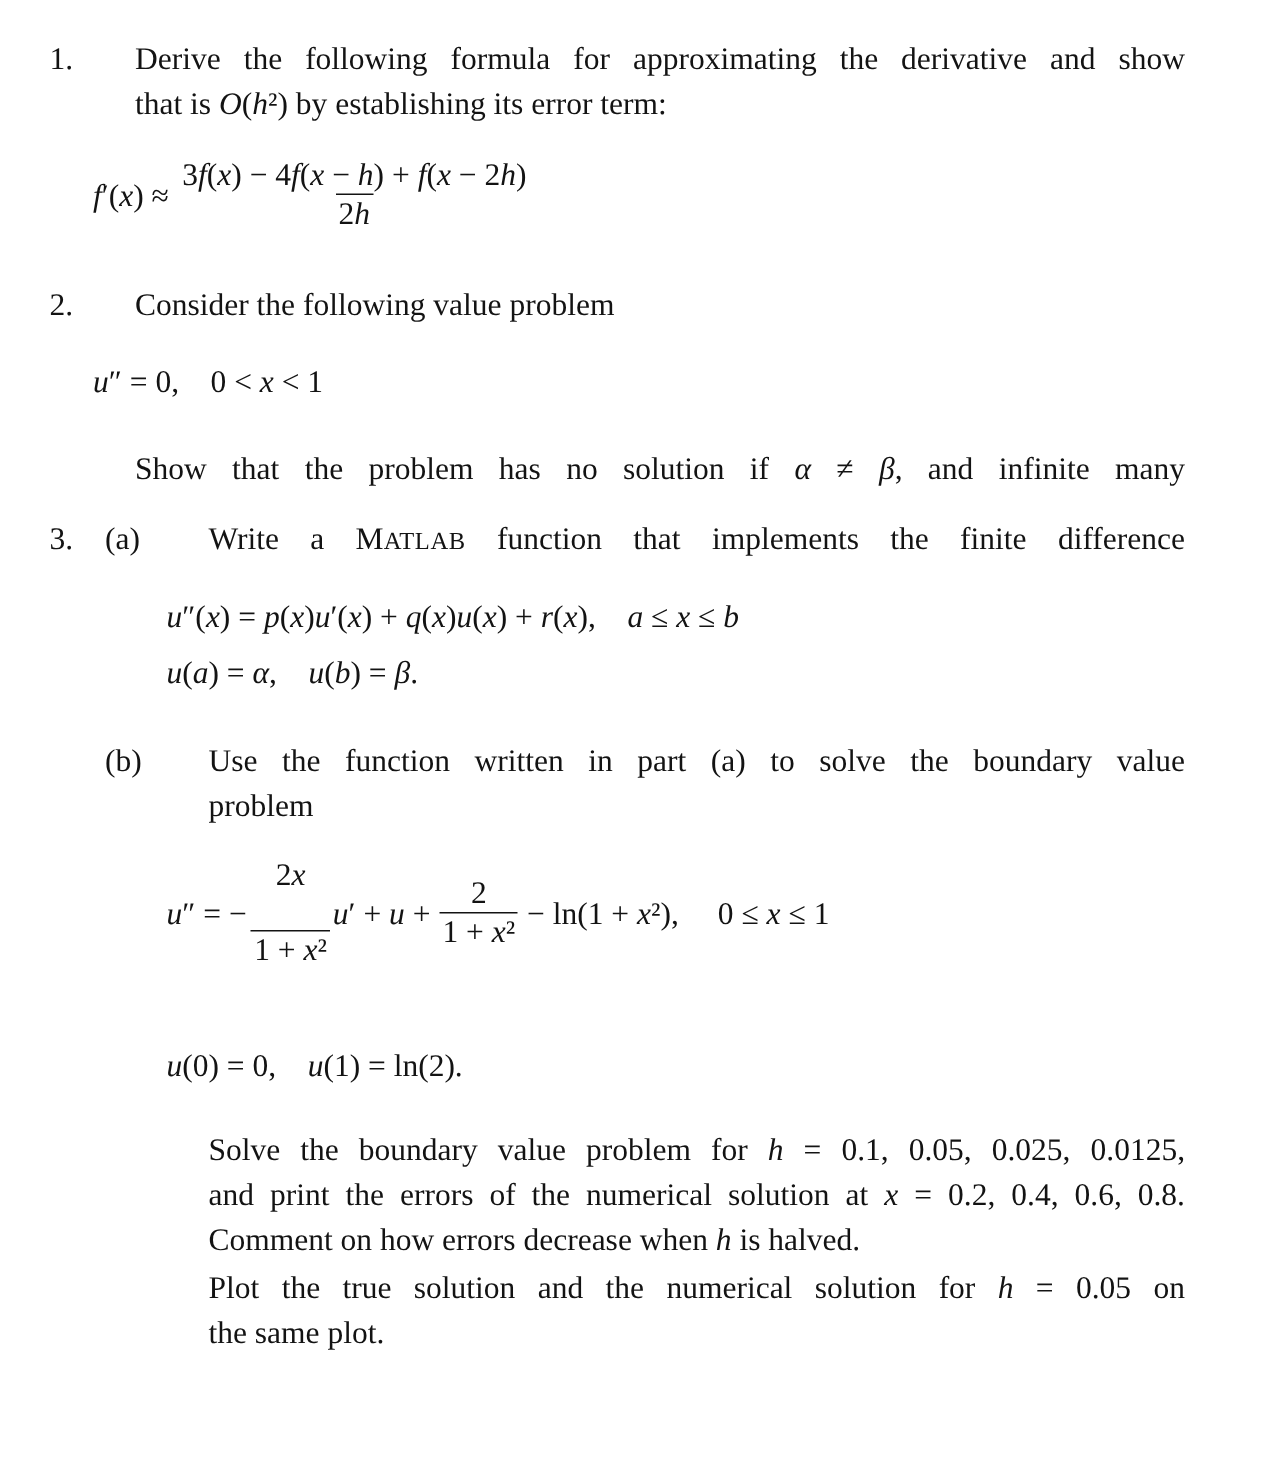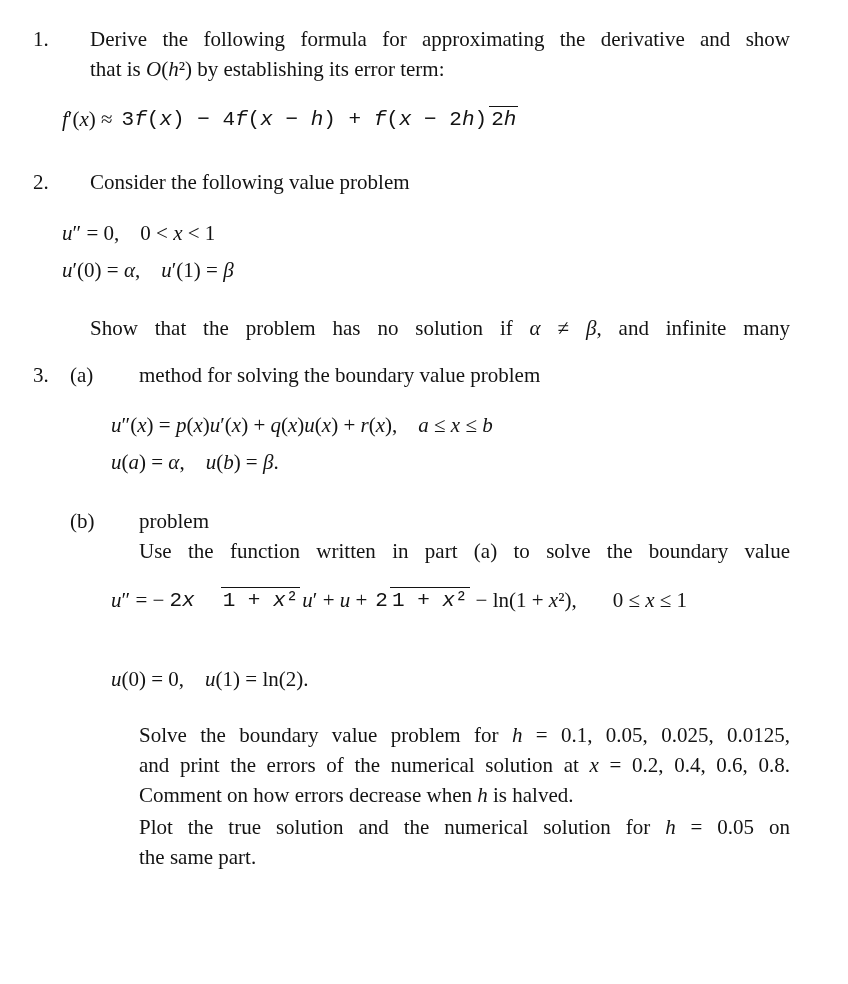--- a/index.html
+++ b/index.html
@@ -15,35 +15,35 @@
   .pbody{flex:1;min-width:0;}
   .sub{display:flex;}
   .slab{flex:0 0 49px;box-sizing:border-box;padding-left:8px;}
   .sbody{flex:1;min-width:0;}
   .line{text-align:left;margin-left:28px;}
   .line.j{text-align:justify;text-align-last:justify;}
   .mi{font-style:italic;}
   .msc{font-size:0.78em;text-transform:uppercase;letter-spacing:0.4px;}
   .disp{display:flex;justify-content:flex-start;}
   .mrow{display:inline-flex;align-items:center;}
-  .frac{display:inline-flex;flex-direction:row;align-items:center;font-family:Liberation Mono, monospace;}
+  .frac{display:inline-flex;flex-direction:column;align-items:center;}
   .num,.den{display:block;line-height:25px;padding:0 2px;text-align:center;}
   .den{border-top:1.4px solid currentColor;}
   .align{display:inline-flex;flex-direction:column;align-items:flex-start;}
   .eqline{line-height:37px;}
   .eqline2{line-height:30px;margin-top:42px;}
   #eq-1{margin:20px 0 33px;}
   #eq-2{margin:18px 0 24px;}
   #eq-3a{margin:17px 0 25px;}
   #eq-3b{margin:19px 0 26px;}
   #eq-3b .align{row-gap:7px;}
   #eq-1 .frac{margin-left:7px;}
   .fracA{margin:0 2px 0 3px;gap:24px;}
   .fracB{margin:0 6px;}
-  .constraint{margin-left:36px;}
+  .constraint{margin-left:26px;}
   .para{margin-top:2px;}
   .para.first{margin-top:0;}
   #problem-3{margin-top:17px;}
 </style>
 </head>
 <body>
 
 <div class="page" style="background: rgb(255, 255, 255); color: rgb(19, 19, 19);">
 
   <section class="prob" id="problem-1">
@@ -63,49 +63,48 @@
     </div>
   </section>
 
   <section class="prob" id="problem-2">
     <div class="pnum">2.</div>
     <div class="pbody">
       <div class="line">Consider the following value problem</div>
       <div class="disp" id="eq-2">
         <span class="align">
           <span class="eqline"><span class="mi">u</span>″ = 0,&nbsp;&nbsp;&nbsp;&nbsp;0 &lt; <span class="mi">x</span> &lt; 1</span>
-          <span class="eqline"><span class="mi">u</span>′(0) = <span class="mi">α</span>,&nbsp;&nbsp;&nbsp;&nbsp;<span class="mi">u</span>′(1) = <span class="mi">β</span></span>
         </span>
       </div>
       <div class="line j">Show that the problem has no solution if <span class="mi">α</span> ≠ <span class="mi">β</span>, and infinite many</div>
     </div>
   </section>
 
   <section class="prob" id="problem-3">
     <div class="pnum">3.</div>
     <div class="pbody">
 
       <div class="sub">
         <div class="slab">(a)</div>
         <div class="sbody">
-          <div class="line">method for solving the boundary value problem</div>
+          <div class="line j">Write a M<span class="msc">atlab</span> function that implements the finite difference</div>
           <div class="disp" id="eq-3a">
             <span class="align">
               <span class="eqline"><span class="mi">u</span>″(<span class="mi">x</span>) = <span class="mi">p</span>(<span class="mi">x</span>)<span class="mi">u</span>′(<span class="mi">x</span>) + <span class="mi">q</span>(<span class="mi">x</span>)<span class="mi">u</span>(<span class="mi">x</span>) + <span class="mi">r</span>(<span class="mi">x</span>),&nbsp;&nbsp;&nbsp;&nbsp;<span class="mi">a</span> ≤ <span class="mi">x</span> ≤ <span class="mi">b</span></span>
               <span class="eqline"><span class="mi">u</span>(<span class="mi">a</span>) = <span class="mi">α</span>,&nbsp;&nbsp;&nbsp;&nbsp;<span class="mi">u</span>(<span class="mi">b</span>) = <span class="mi">β</span>.</span>
             </span>
           </div>
         </div>
       </div>
 
       <div class="sub">
         <div class="slab">(b)</div>
         <div class="sbody">
+          <div class="line j">Use the function written in part (a) to solve the boundary value</div>
           <div class="line">problem</div>
-          <div class="line j">Use the function written in part (a) to solve the boundary value</div>
 
           <div class="disp" id="eq-3b">
             <span class="align">
               <span class="mrow">
                 <span class="mseg"><span class="mi">u</span>″ = −</span>
                 <span class="frac fracA">
                   <span class="num">2<span class="mi">x</span></span>
                   <span class="den">1 + <span class="mi">x</span>²</span>
                 </span>
                 <span class="mseg"><span class="mi">u</span>′ + <span class="mi">u</span> +</span>
@@ -120,21 +119,21 @@
             </span>
           </div>
 
           <div class="para">
             <div class="line j">Solve the boundary value problem for <span class="mi">h</span> = 0.1, 0.05, 0.025, 0.0125,</div>
             <div class="line j">and print the errors of the numerical solution at <span class="mi">x</span> = 0.2, 0.4, 0.6, 0.8.</div>
             <div class="line">Comment on how errors decrease when <span class="mi">h</span> is halved.</div>
           </div>
           <div class="para">
             <div class="line j">Plot the true solution and the numerical solution for <span class="mi">h</span> = 0.05 on</div>
-            <div class="line">the same part.</div>
+            <div class="line">the same plot.</div>
           </div>
 
         </div>
       </div>
 
     </div>
   </section>
 
 </div>
 

